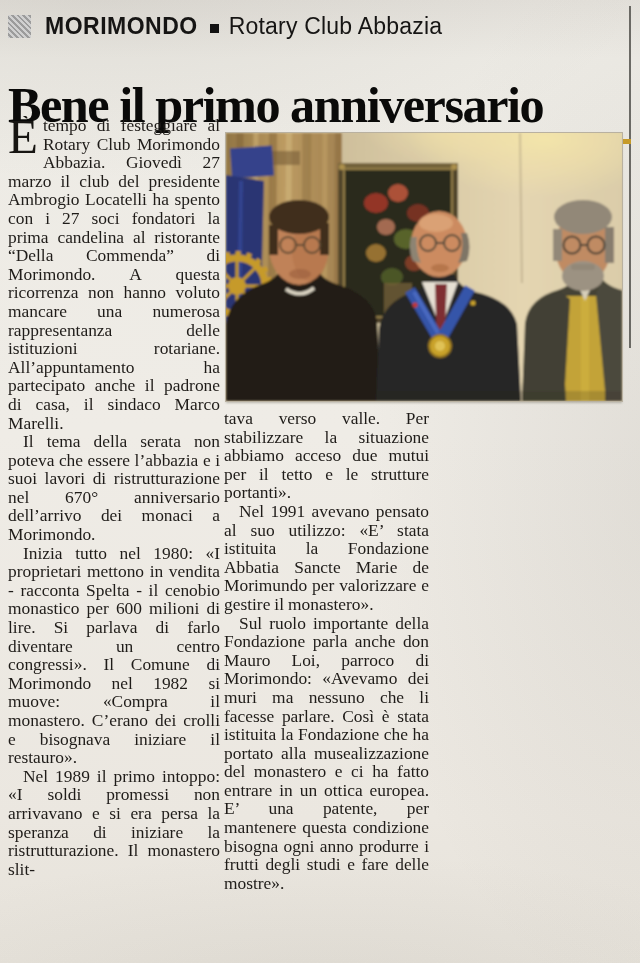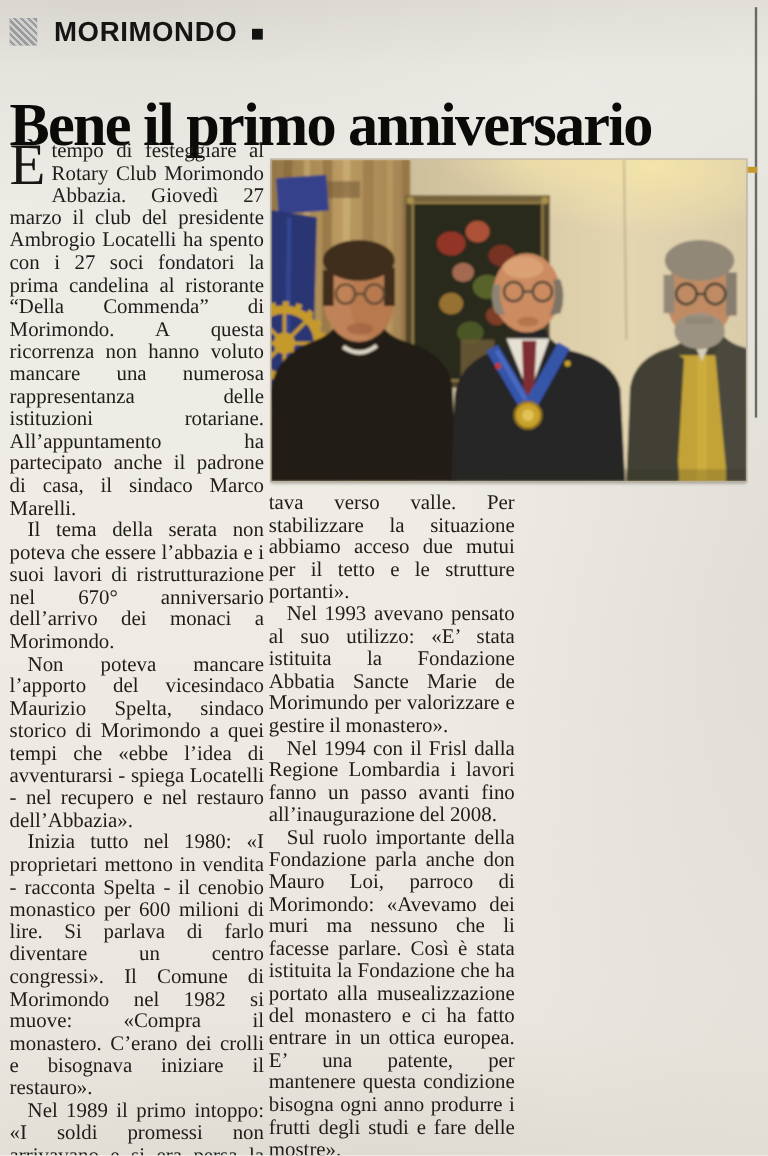--- a/index.html
+++ b/index.html
@@ -59,28 +59,28 @@
 </style>
 </head>
 <body>
 
 <div class="paper-shade"></div>
 
 <header class="kicker">
   <span class="kicker-square"></span>
   <span class="kicker-left">MORIMONDO</span>
   <span class="kicker-sep"></span>
+  <span class="kicker-right">Rotary Club Abbazia</span>
 </header>
 
 <h1 class="headline">Bene il primo anniversario</h1>
 
 <section class="col col-left">
   <p class="pfirst"><span class="dropcap">È</span><span>tempo di festeggiare al Rotary Club Morimondo Abbazia. Giovedì 27 marzo il club del presidente Ambrogio Locatelli ha spento con i 27 soci fondatori la prima candelina al ristorante “Della Commenda” di Morimondo. A questa ricorrenza non hanno voluto mancare una numerosa rappresentanza delle istituzioni rotariane. All’appuntamento ha partecipato anche il padrone di casa, il sindaco Marco Marelli.</span></p>
   <p>Il tema della serata non poteva che essere l’abbazia e i suoi lavori di ristrutturazione nel 670° anniversario dell’arrivo dei monaci a Morimondo.</p>
-  <p>Non poteva mancare l’apporto del vicesindaco Maurizio Spelta, sindaco storico di Morimondo a quei tempi che «ebbe l’idea di avventurarsi - spiega Locatelli - nel recupero e nel restauro dell’Abbazia».</p>
   <p>Inizia tutto nel 1980: «I proprietari mettono in vendita - racconta Spelta - il cenobio monastico per 600 milioni di lire. Si parlava di farlo diventare un centro congressi». Il Comune di Morimondo nel 1982 si muove: «Compra il monastero. C’erano dei crolli e bisognava iniziare il restauro».</p>
   <p>Nel 1989 il primo intoppo: «I soldi promessi non arrivavano e si era persa la speranza di iniziare la ristrutturazione. Il monastero slit-</p>
 </section>
 
 <figure class="photo" style="margin:0">
   <svg width="396" height="268" viewBox="0 0 396 268" xmlns="http://www.w3.org/2000/svg">
     <defs>
       <linearGradient id="wallG" x1="0" y1="0" x2="1" y2="0">
         <stop offset="0" stop-color="#bfb190"></stop>
           <stop offset="0.45" stop-color="#d8caa8"></stop>
@@ -221,20 +221,19 @@
       </g>
 
       <rect x="0" y="0" width="396" height="268" fill="#c9a96a" opacity="0.06"></rect>
       <rect x="0" y="258" width="396" height="10" fill="#2a251c" opacity="0.18"></rect>
     </g>
   </svg>
 </figure>
 
 <section class="col col-mid">
   <p class="pfirst">tava verso valle. Per stabilizzare la situazione abbiamo acceso due mutui per il tetto e le strutture portanti».</p>
-  <p>Nel 1993 avevano pensato al suo utilizzo: «E’ stata istituita la Fondazione Abbatia Sancte Marie de Morimundo per valorizzare e gestire il monastero».</p>
-  <p>Nel 1994 con il Frisl dalla Regione Lombardia i lavori fanno un passo avanti fino all’inaugurazione del 2008.</p>
+  <p>Nel 1991 avevano pensato al suo utilizzo: «E’ stata istituita la Fondazione Abbatia Sancte Marie de Morimundo per valorizzare e gestire il monastero».</p>
   <p>Sul ruolo importante della Fondazione parla anche don Mauro Loi, parroco di Morimondo: «Avevamo dei muri ma nessuno che li facesse parlare. Così è stata istituita la Fondazione che ha portato alla musealizzazione del monastero e ci ha fatto entrare in un ottica europea. E’ una patente, per mantenere questa condizione bisogna ogni anno produrre i frutti degli studi e fare delle mostre».</p>
 
 </section>
 
 <div class="scan-rule"></div>
 <div class="scan-tick"></div>
 
 </body></html>

